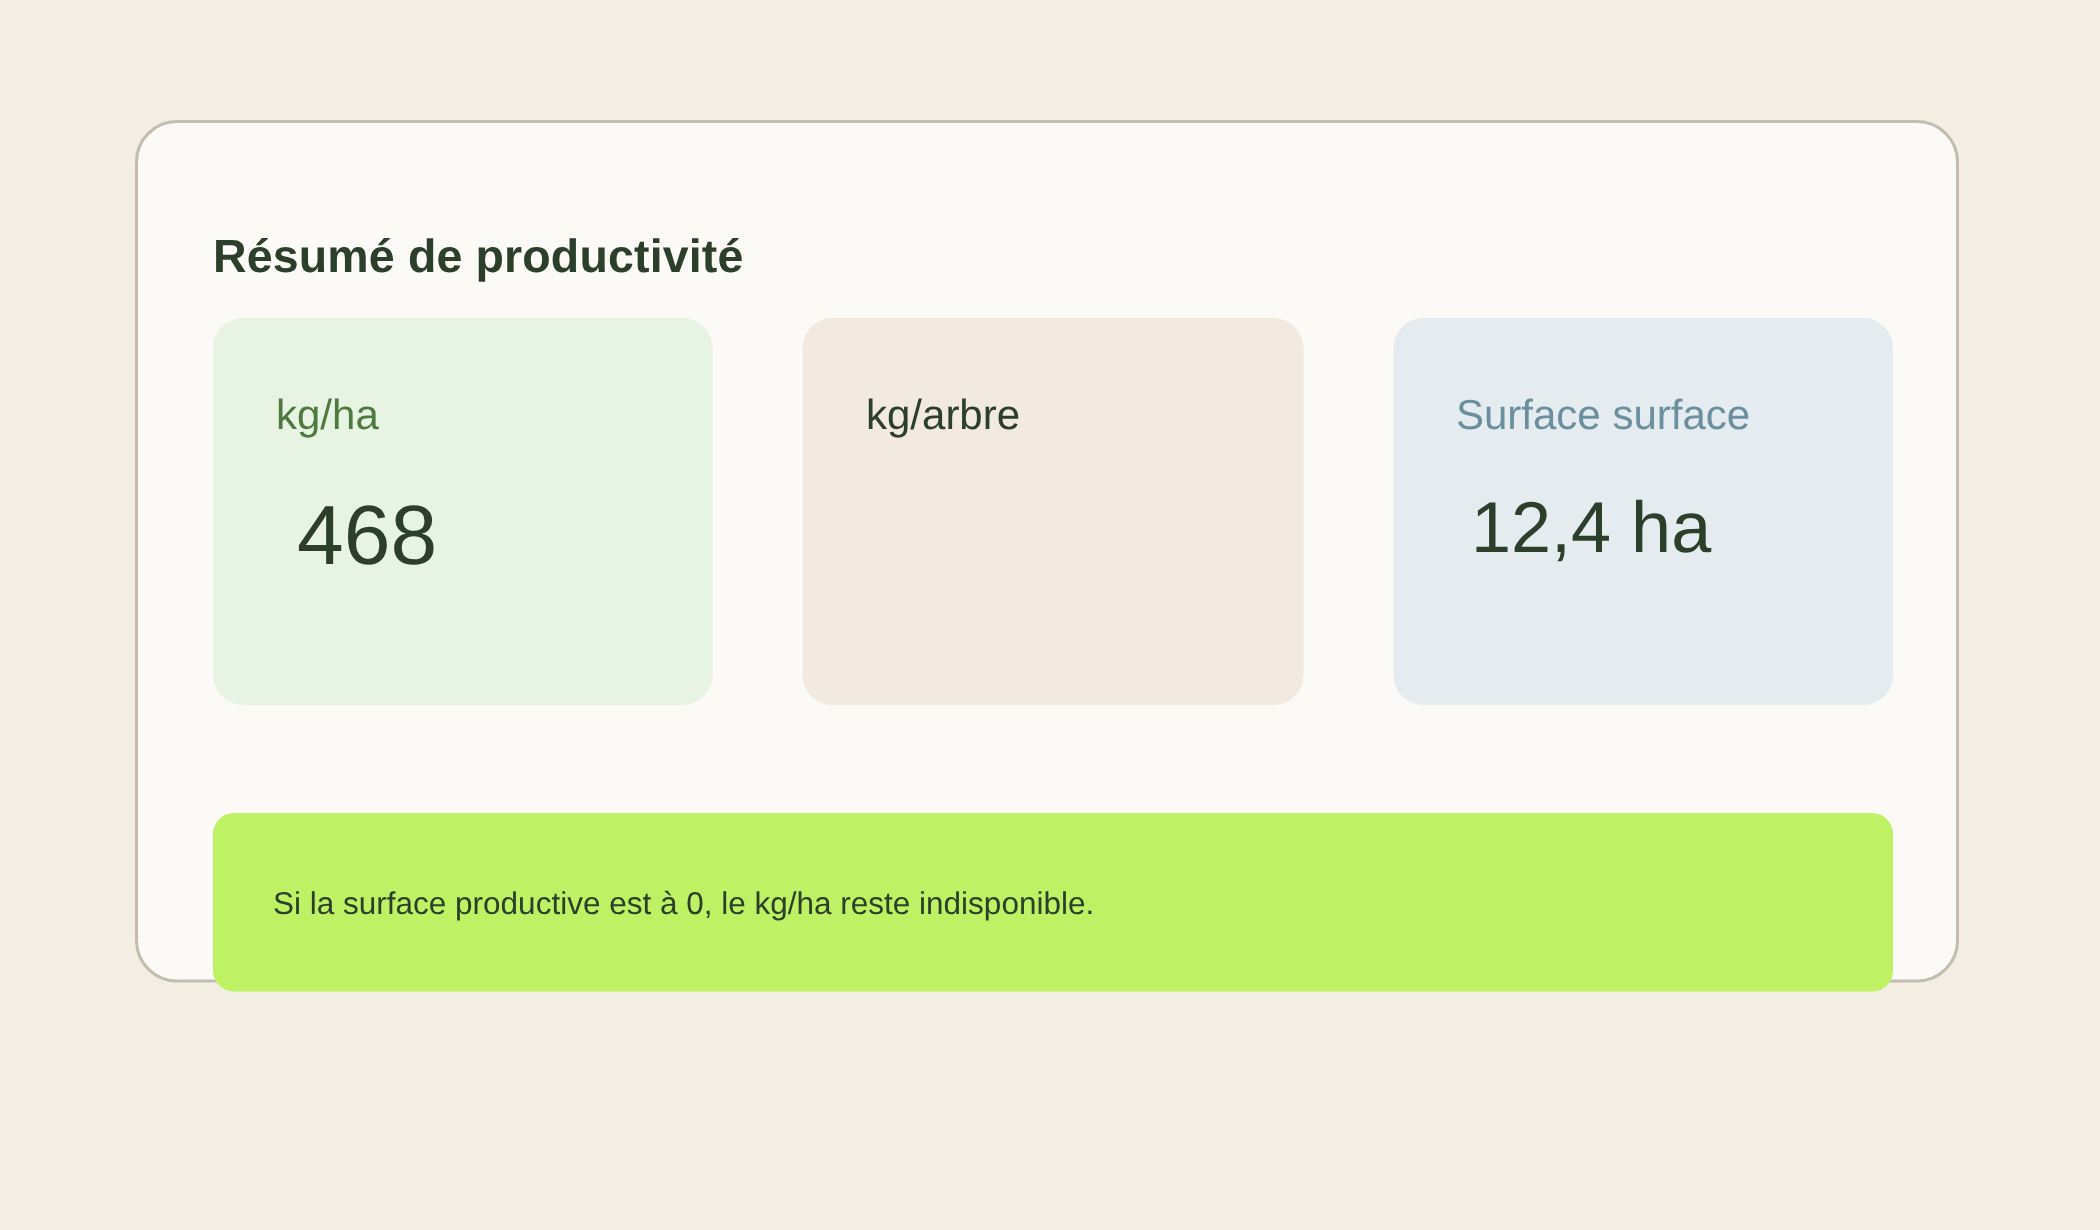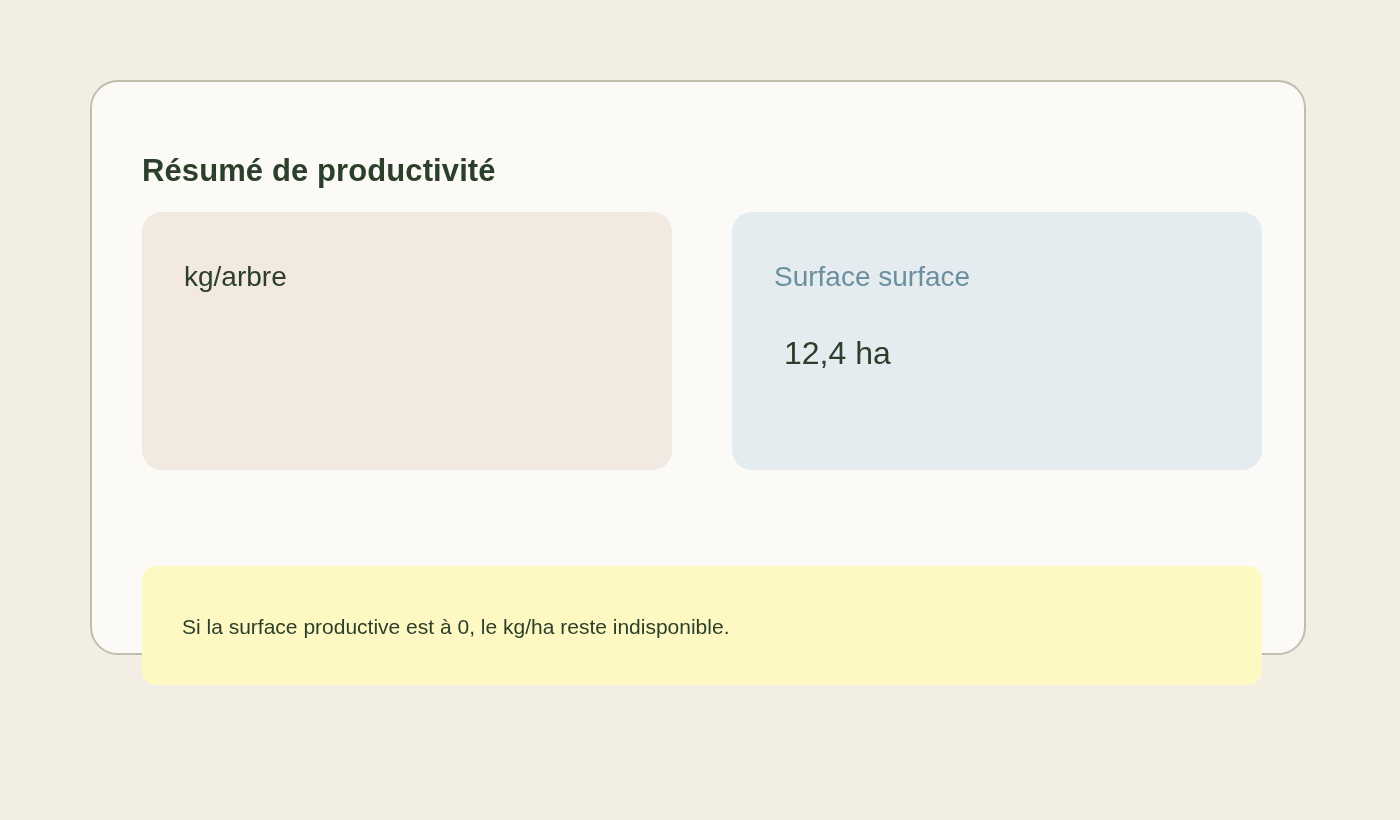--- a/index.html
+++ b/index.html
@@ -86,32 +86,32 @@
   .card--green .card-label { color: #4f7a3f; }
 
   .card--beige { background: #f2e9e0; }
   .card--beige .card-label { color: #2b3f2b; text-align: center; }
 
   .card--blue { background: #e4ecf0; }
   .card--blue .card-label { color: #6b8f9e; }
   .card--blue .card-value {
     left: 52px;
     top: 120px;
-    font-size: 32px;
+    font-size: 48px;
     line-height: 42px;
   }
 
   
   .note {
     position: absolute;
     left: 50px;
-    top: 484px;
+    top: 460px;
     width: 1120px;
     height: 119px;
-    background: #fef9c3;
+    background: #bef264;
     border-radius: 14px;
     box-sizing: border-box;
   }
 
   .note-text {
     position: absolute;
     left: 40px;
     top: 48px;
     font-size: 21px;
     line-height: 26px;
@@ -123,20 +123,24 @@
 <body>
 
 <div class="screen">
 
   <section class="panel">
 
     <h1 class="panel-title">Résumé de productivité</h1>
 
     <div class="cards">
 
+      <div class="card card--green">
+        <div class="card-label">kg/ha</div>
+        <div class="card-value">468</div>
+      </div>
 
       <div class="card card--beige">
         <div class="card-label">kg/arbre</div>
       </div>
 
       <div class="card card--blue">
         <div class="card-label">Surface surface</div>
         <div class="card-value">12,4 ha</div>
       </div>
 

